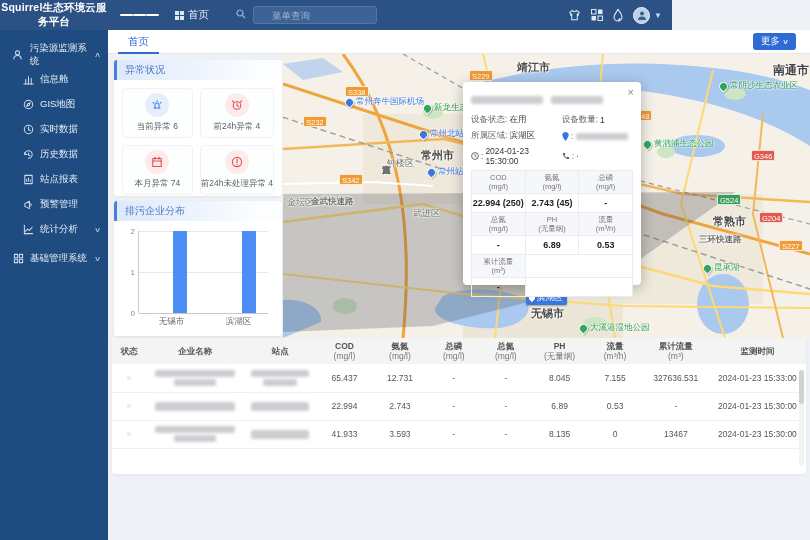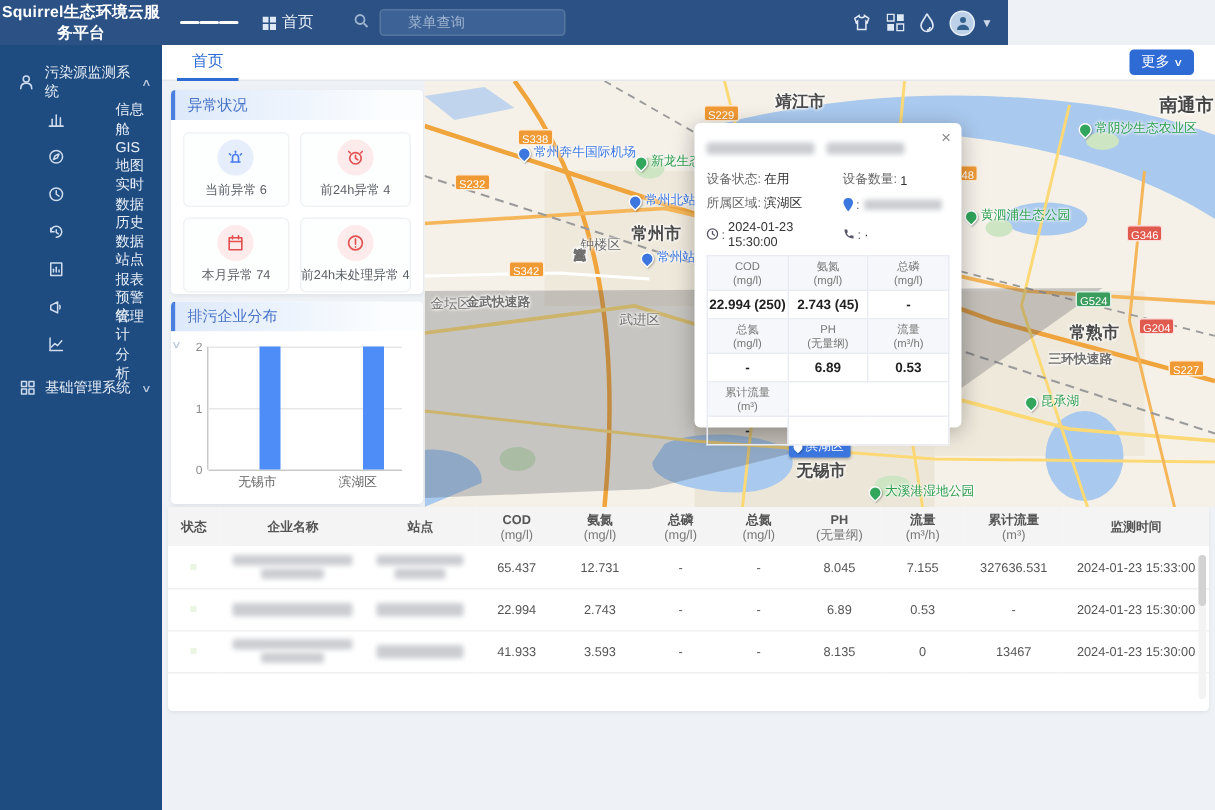--- a/index.html
+++ b/index.html
@@ -20,21 +20,21 @@
   #search-wrap .mag { position:absolute; left:5px; top:3px; }
   #topbar-right { margin-left:auto; display:flex; align-items:center; padding-right:10px; }
   #topbar-right .tb-icon { margin-left:10px; }
   #avatar { width:17px; height:17px; border-radius:50%; background:#bcd0e8; margin-left:10px; border:1px solid #e8f0fa;
      display:flex; align-items:center; justify-content:center; color:#33628f; font-size:10px; }
   #caret-user { color:#cdd9ea; font-size:8px; margin-left:4px; }
 
   
   #sidebar { position:absolute; left:0; top:30px; width:108px; height:510px; background:#1f4c80; z-index:40; }
   .side-item { display:flex; align-items:center; height:25px; color:#e6edf7; font-size:9.5px; cursor:pointer; padding:0 8px 0 12px; }
-  .side-item.child { padding-left:32px;gap:28px; }
+  .side-item.child { padding-left:22px; }
   .side-item .s-ico { width:12px; height:12px; margin-right:6px; display:inline-flex; align-items:center; justify-content:center; color:#cfdcee;}
   .side-item .s-caret { margin-left:auto; font-size:7px; color:#b9c9df; transform:scaleX(1.4); }
   .side-group-gap { height:4px; }
 
   
   #tabbar { position:absolute; left:108px; top:30px; width:702px; height:24px; background:#fff; border-bottom:1px solid #e4e7ec; z-index:30; display:flex; align-items:center;}
   #tab-home { margin-left:10px; height:24px; line-height:22px; color:#2f6bd4; font-size:10.5px; padding:0 10px; border-bottom:2px solid #2f6bd4; cursor:pointer;}
   #more-btn { margin-left:auto; margin-right:14px; background:#2f6bd4; color:#fff; font-size:9.5px; height:17px; padding:0 8px; border:none; border-radius:3px; cursor:pointer; display:flex; align-items:center;}
   #more-btn .c { font-size:7px; margin-left:3px; transform:scaleX(1.3);}
 
@@ -385,21 +385,21 @@
       <span class="map-label city" style="left: 248px; top: 252px;">无锡市</span>
       <span class="map-label district" style="left: 104px; top: 103px;">钟楼区</span>
       <span class="map-label district" style="left: 4px; top: 142px;">金坛区</span>
       <span class="map-label district" style="left: 130px; top: 153px;">武进区</span>
       <span class="map-label road" style="left: 28px; top: 142px;">金武快速路</span>
       <span class="map-label road" style="left: 416px; top: 180px;">三环快速路</span>
       <span class="map-label road vert" style="left: 98px; top: 104px;">江宜高速</span>
       <span class="map-label poi-green" style="left: 360px; top: 84px;"><span class="poi-dot"></span>黄泗浦生态公园</span>
       <span class="map-label poi-green" style="left: 140px; top: 48px;"><span class="poi-dot"></span>新龙生态林</span>
       <span class="map-label poi-green" style="left: 296px; top: 268px;"><span class="poi-dot"></span>大溪港湿地公园</span>
-      <span class="map-label poi-green" style="left: 400px; top: 208px; text-align: right;"><span class="poi-dot"></span>昆承湖</span>
+      <span class="map-label poi-green" style="left: 420px; top: 208px; text-align: right;"><span class="poi-dot"></span>昆承湖</span>
       <span class="map-label poi-green" style="left: 436px; top: 26px;"><span class="poi-dot"></span>常阴沙生态农业区</span>
       <span class="map-label poi-blue" style="left: 62px; top: 42px;"><span class="poi-dot"></span>常州奔牛国际机场</span>
       <span class="map-label poi-blue" style="left: 136px; top: 74px;"><span class="poi-dot"></span>常州北站</span>
       <span class="map-label poi-blue" style="left: 144px; top: 112px;"><span class="poi-dot"></span>常州站</span>
       <span class="badge badge-orange" style="left: 62px; top: 32px; text-align: right;">S338</span>
       <span class="badge badge-orange" style="left: 186px; top: 16px;">S229</span>
       <span class="badge badge-orange" style="left: 20px; top: 62px;">S232</span>
       <span class="badge badge-orange" style="left: 56px; top: 120px;">S342</span>
       <span class="badge badge-green" style="left: 250px; top: 56px;">G2</span>
       <span class="badge badge-green" style="left: 330px; top: 120px;">G42</span>

